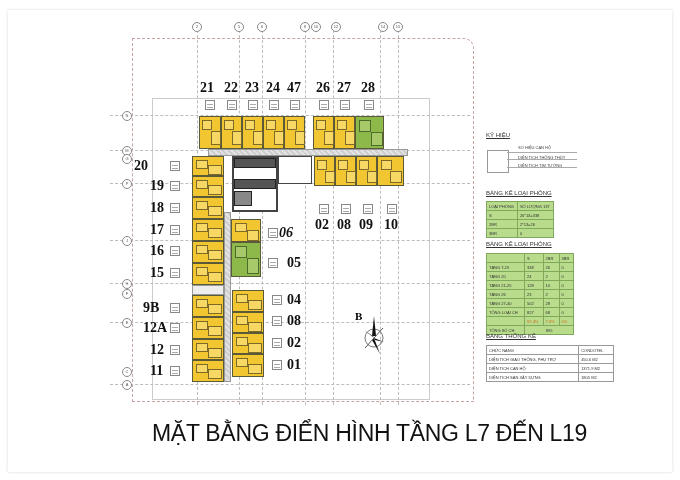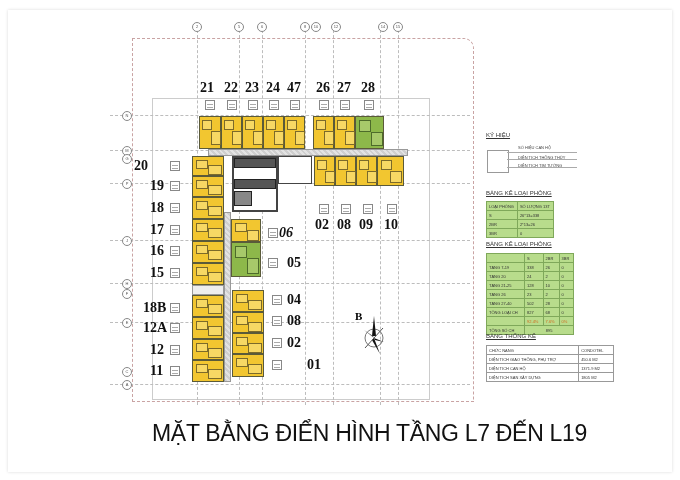--- a/index.html
+++ b/index.html
@@ -216,41 +216,41 @@
 <div class="tag" style="left:319px;top:100px;"></div>
 <div class="tag" style="left:340px;top:100px;"></div>
 <div class="tag" style="left:364px;top:100px;"></div>
 
 <div class="unit-num" style="left:134px;top:158px;">20</div>
 <div class="unit-num" style="left:150px;top:178px;">19</div>
 <div class="unit-num" style="left:150px;top:200px;">18</div>
 <div class="unit-num" style="left:150px;top:222px;">17</div>
 <div class="unit-num" style="left:150px;top:243px;">16</div>
 <div class="unit-num" style="left:150px;top:265px;">15</div>
-<div class="unit-num" style="left:143px;top:300px;">18B</div>
+<div class="unit-num" style="left:143px;top:300px;">9B</div>
 <div class="unit-num" style="left:143px;top:320px;">12A</div>
 <div class="unit-num" style="left:150px;top:342px;">12</div>
 <div class="unit-num" style="left:150px;top:363px;">11</div>
 <div class="tag" style="left:170px;top:161px;"></div>
 <div class="tag" style="left:170px;top:181px;"></div>
 <div class="tag" style="left:170px;top:203px;"></div>
 <div class="tag" style="left:170px;top:225px;"></div>
 <div class="tag" style="left:170px;top:246px;"></div>
 <div class="tag" style="left:170px;top:268px;"></div>
 <div class="tag" style="left:170px;top:303px;"></div>
 <div class="tag" style="left:170px;top:323px;"></div>
 <div class="tag" style="left:170px;top:345px;"></div>
 <div class="tag" style="left:170px;top:366px;"></div>
 
 <div class="unit-num" style="left:279px;top:225px;font-style:italic;">06</div>
 <div class="unit-num" style="left:287px;top:255px;">05</div>
 <div class="unit-num" style="left:287px;top:292px;">04</div>
 <div class="unit-num" style="left:287px;top:313px;">08</div>
 <div class="unit-num" style="left:287px;top:335px;">02</div>
-<div class="unit-num" style="left:287px;top:357px;margin-left:20px;">01</div>
+<div class="unit-num" style="left:287px;top:357px;">01</div>
 <div class="tag" style="left:268px;top:228px;"></div>
 <div class="tag" style="left:268px;top:258px;"></div>
 <div class="tag" style="left:272px;top:295px;"></div>
 <div class="tag" style="left:272px;top:316px;"></div>
 <div class="tag" style="left:272px;top:338px;"></div>
 <div class="tag" style="left:272px;top:360px;"></div>
 
 <div class="unit-num" style="left:315px;top:217px;">02</div>
 <div class="unit-num" style="left:337px;top:217px;">08</div>
 <div class="unit-num" style="left:359px;top:217px;">09</div>

